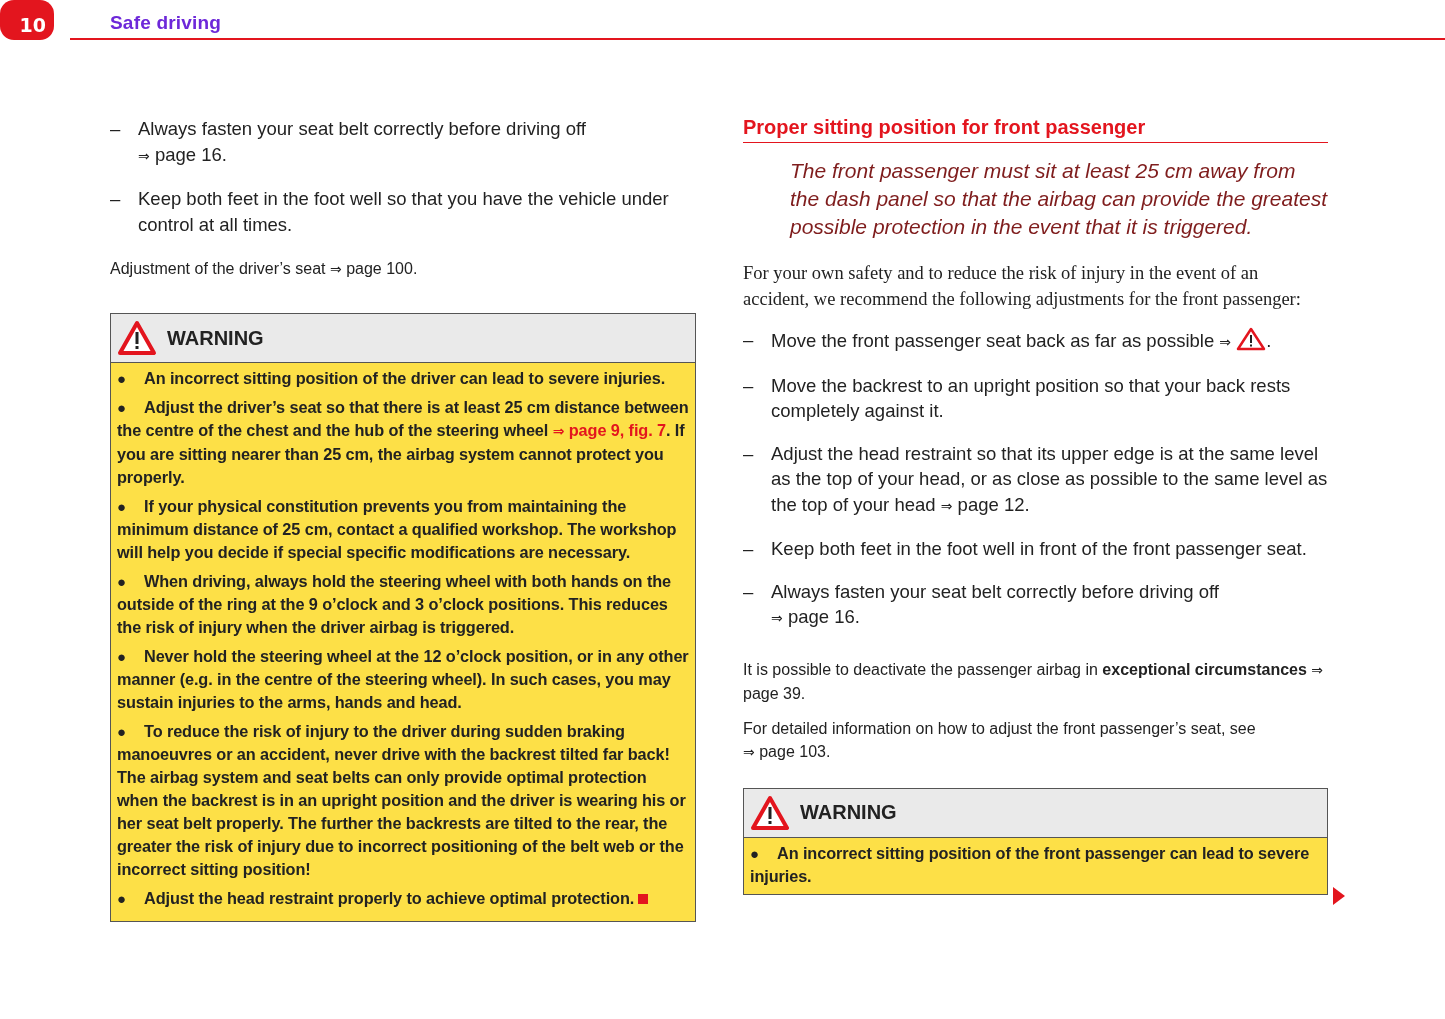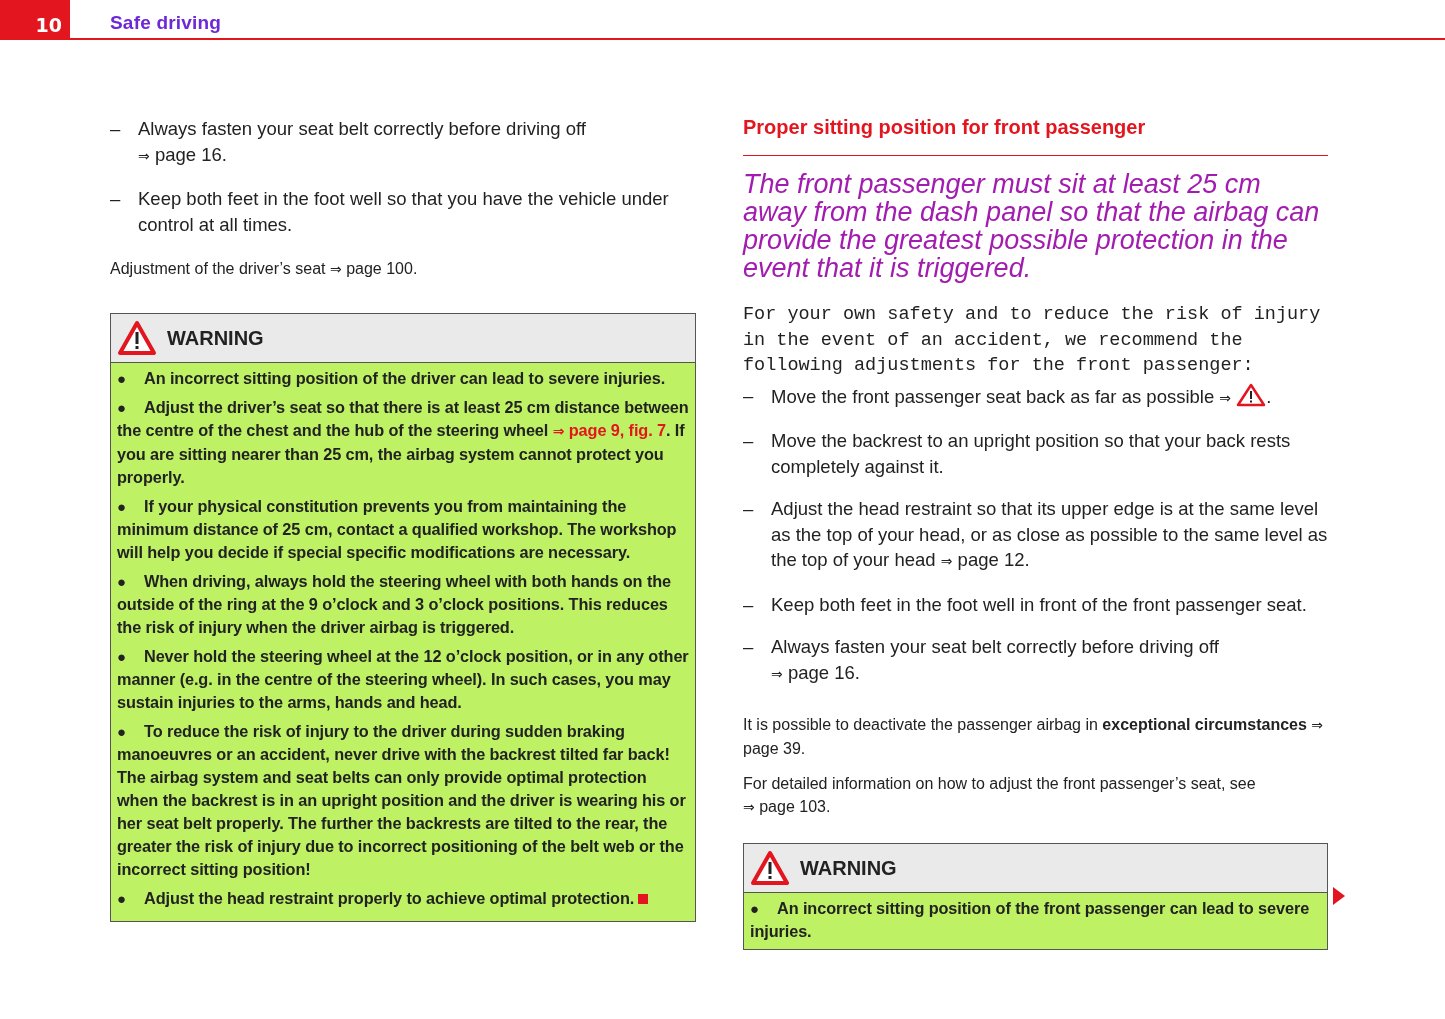--- a/index.html
+++ b/index.html
@@ -2,24 +2,24 @@
 <html><head>
 <meta charset="utf-8">
 <style>
   html, body { margin: 0; padding: 0; background: #ffffff; }
   body {
     width: 1445px; height: 1019px; position: relative; overflow: hidden;
     font-family: "DejaVu Sans", "Liberation Sans", sans-serif;
     color: #222222;
   }
   .header-block {
-    position: absolute; left: 0; top: 0; width: 70px; height: 40px;
+    position: absolute; left: 0; top: 0; width: 54px; height: 40px;
     background: #e3151e; color: #fff; font-weight: bold; font-size: 19px;
     display: flex; align-items: flex-end; justify-content: flex-end;
-    padding-right: 8px; box-sizing: border-box; padding-bottom: 4px;
+    padding-right: 8px; box-sizing: border-box; padding-bottom: 4px; border-radius: 14px;
   }
   .header-title {
     position: absolute; left: 110px; top: 12px; font-size: 19px; font-weight: bold;
     color: #6d28d9; font-family: "Liberation Sans", sans-serif; letter-spacing: 0.2px;
   }
   .header-rule {
     position: absolute; left: 70px; right: 0; top: 38px; height: 2px; background: #e3151e;
   }
   .col-left { position: absolute; left: 110px; top: 116px; width: 586px; }
   .col-right { position: absolute; left: 743px; top: 116px; width: 585px; }
@@ -30,49 +30,49 @@
   }
   .dash-item .dash { position: absolute; left: 0; top: 0; }
   .small-text {
     font-size: 16px; line-height: 23px; font-family: "Liberation Sans", sans-serif; color: #222;
   }
   .arrow { font-family: "DejaVu Sans", sans-serif; font-size: 14px; }
   .red { color: #e3151e; }
   .bold { font-weight: bold; }
 
   .warning-box {
-    border: 1.5px solid #555; box-sizing: border-box; background: #bef264;
+    border: 1.5px solid #555; box-sizing: border-box; background: #fde047;
   }
   .warning-head {
     background: #eaeaea; border-bottom: 1.5px solid #555; height: 48px;
     display: flex; align-items: center; padding-left: 6px;
   }
   .warning-head .label {
     font-weight: bold; font-size: 20px; margin-left: 10px; font-family: "Liberation Sans", sans-serif;
     color: #222;
   }
   .warning-body { padding: 4px 6px 4px 6px; }
   .wpara {
     font-weight: bold; font-size: 16.3px; line-height: 23px; margin-bottom: 6px;
     font-family: "Liberation Sans", sans-serif; color: #222; letter-spacing: -0.1px;
   }
   .wpara .bullet { display: inline-block; width: 27px; font-size: 15px; }
   .end-mark { display: inline-block; width: 10px; height: 10px; background: #e3151e; margin-left: 4px; }
 
   .section-heading {
     color: #e3151e; font-weight: bold; font-size: 20px; font-family: "Liberation Sans", sans-serif;
-    padding-bottom: 16px; border-bottom: 1.5px solid #e3151e; margin-bottom: 14px;
+    padding-bottom: 3px; border-bottom: 1.5px solid #e3151e; margin-bottom: 14px;
   }
   .intro-italic {
-    font-style: italic; font-size: 27px; line-height: 28px; color: #a21caf;
-    font-family: "Liberation Sans", sans-serif; margin-bottom: 20px;
+    font-style: italic; font-size: 21px; line-height: 28px; color: #7f1d1d;
+    font-family: "Liberation Sans", sans-serif; margin-bottom: 20px; margin-left: 47px;
   }
   .body-para {
-    font-size: 18.5px; line-height: 25.5px; font-family: Liberation Mono, monospace;
-    color: #222; margin-bottom: 4px;
+    font-size: 18.5px; line-height: 25.5px; font-family: Liberation Serif, serif;
+    color: #222; margin-bottom: 15px;
   }
   .next-arrow {
     position: absolute; left: 1333px; top: 887px; width: 0; height: 0;
     border-top: 9px solid transparent; border-bottom: 9px solid transparent;
     border-left: 12px solid #e3151e;
   }
   .inline-warn { display: inline-block; vertical-align: -4px; }
 </style>
 </head>
 <body>

